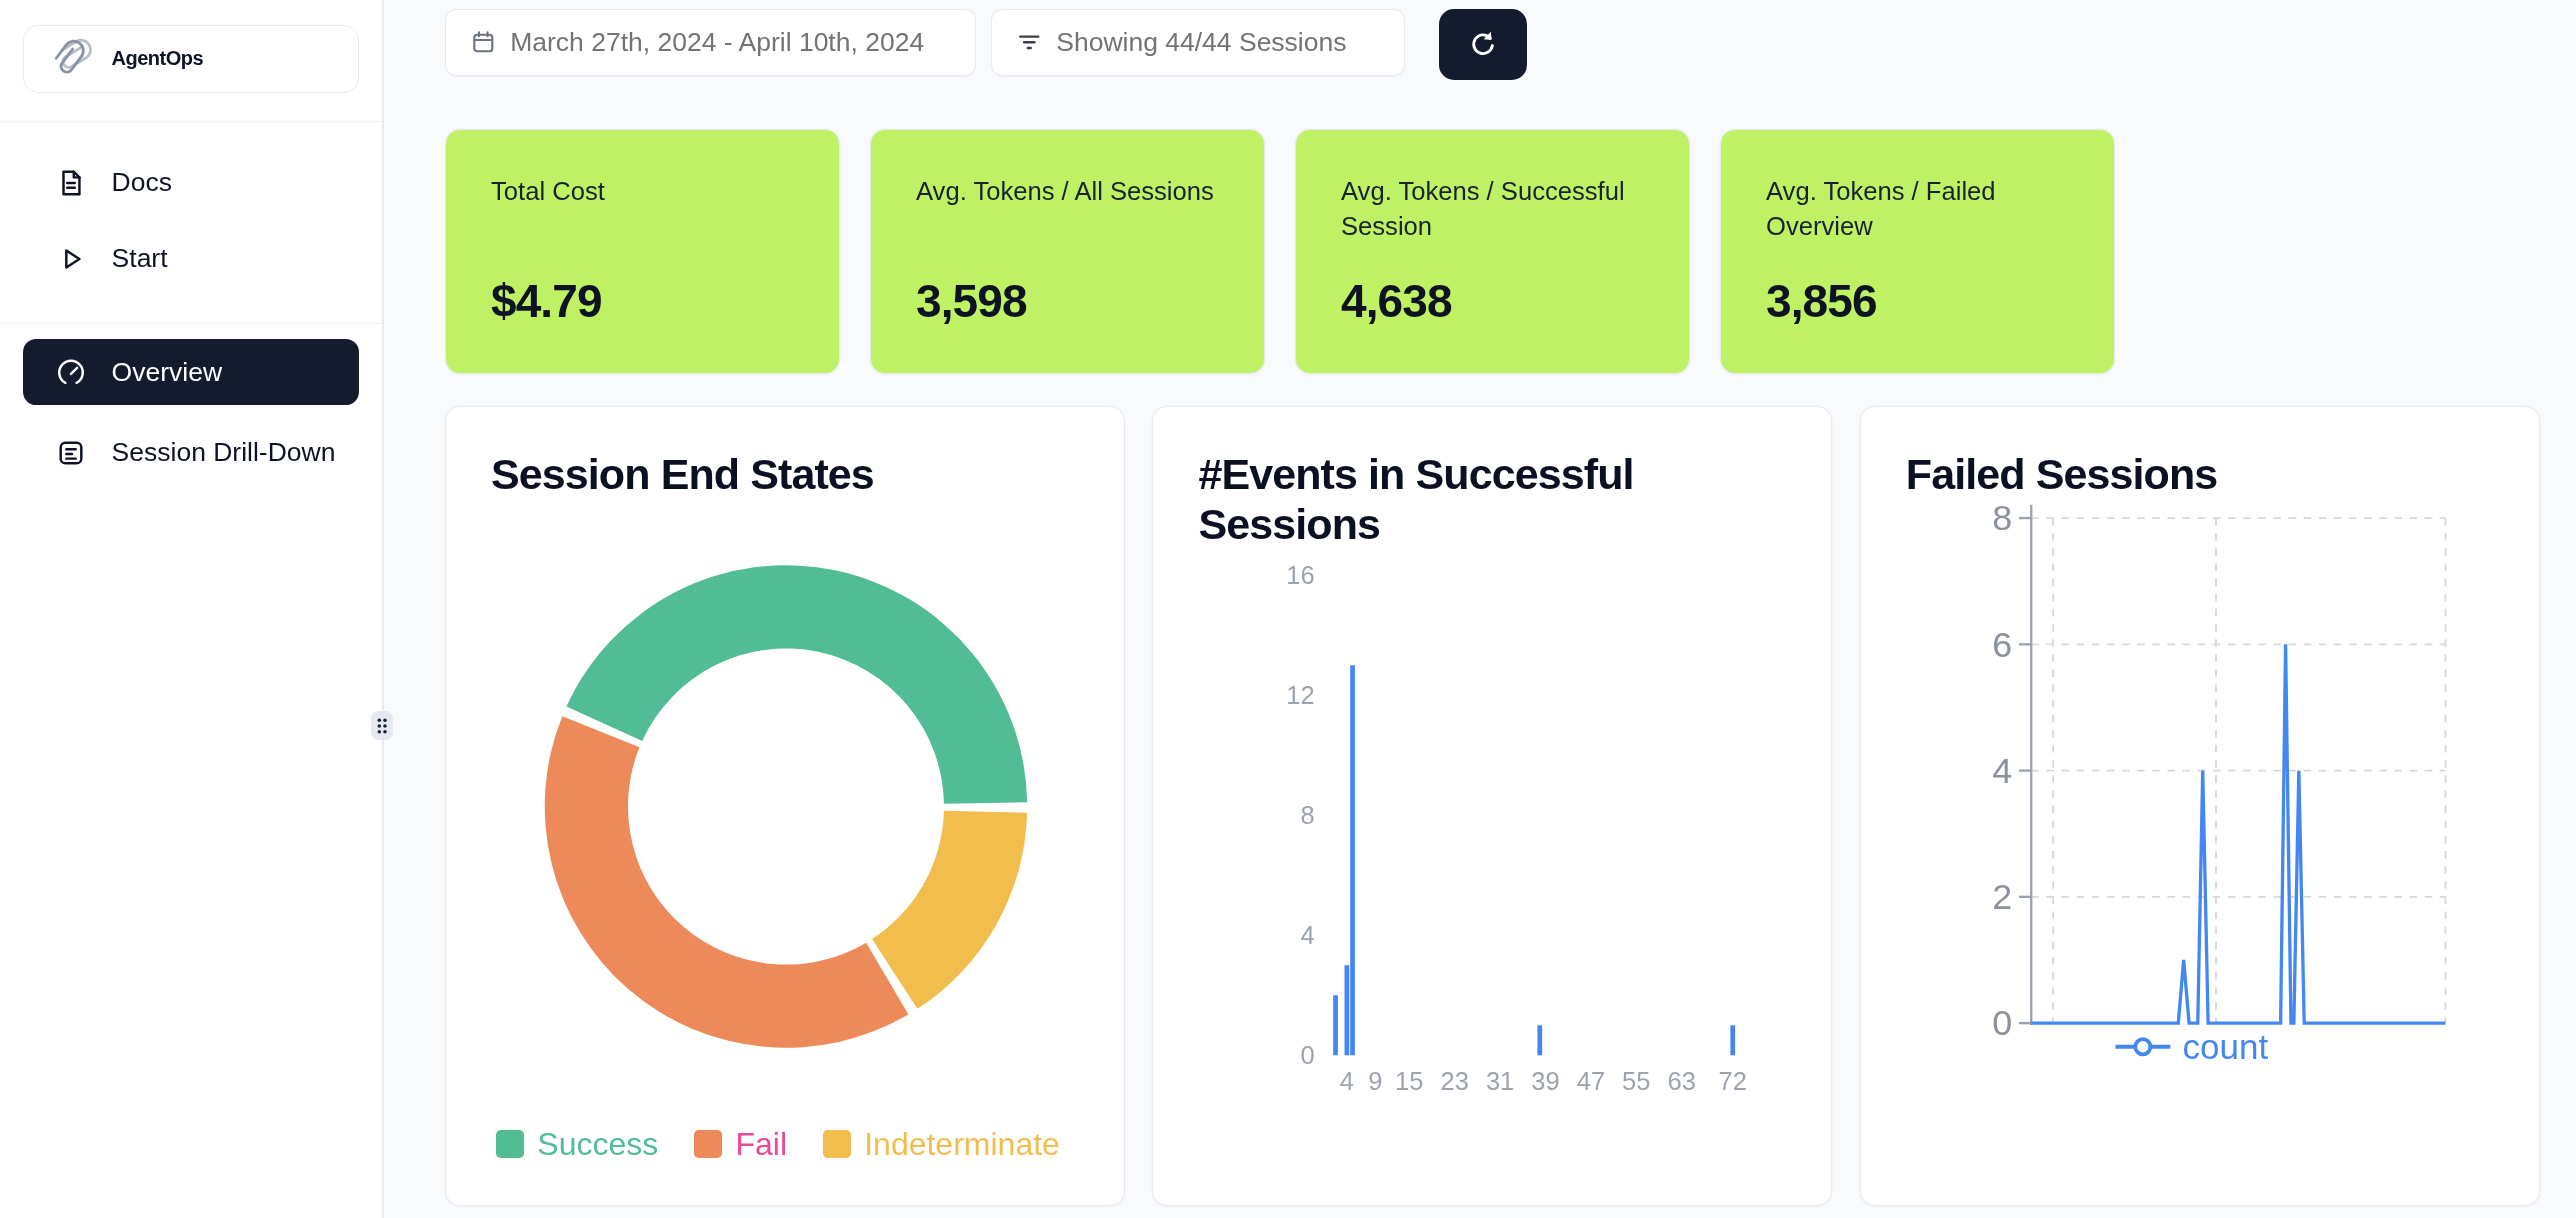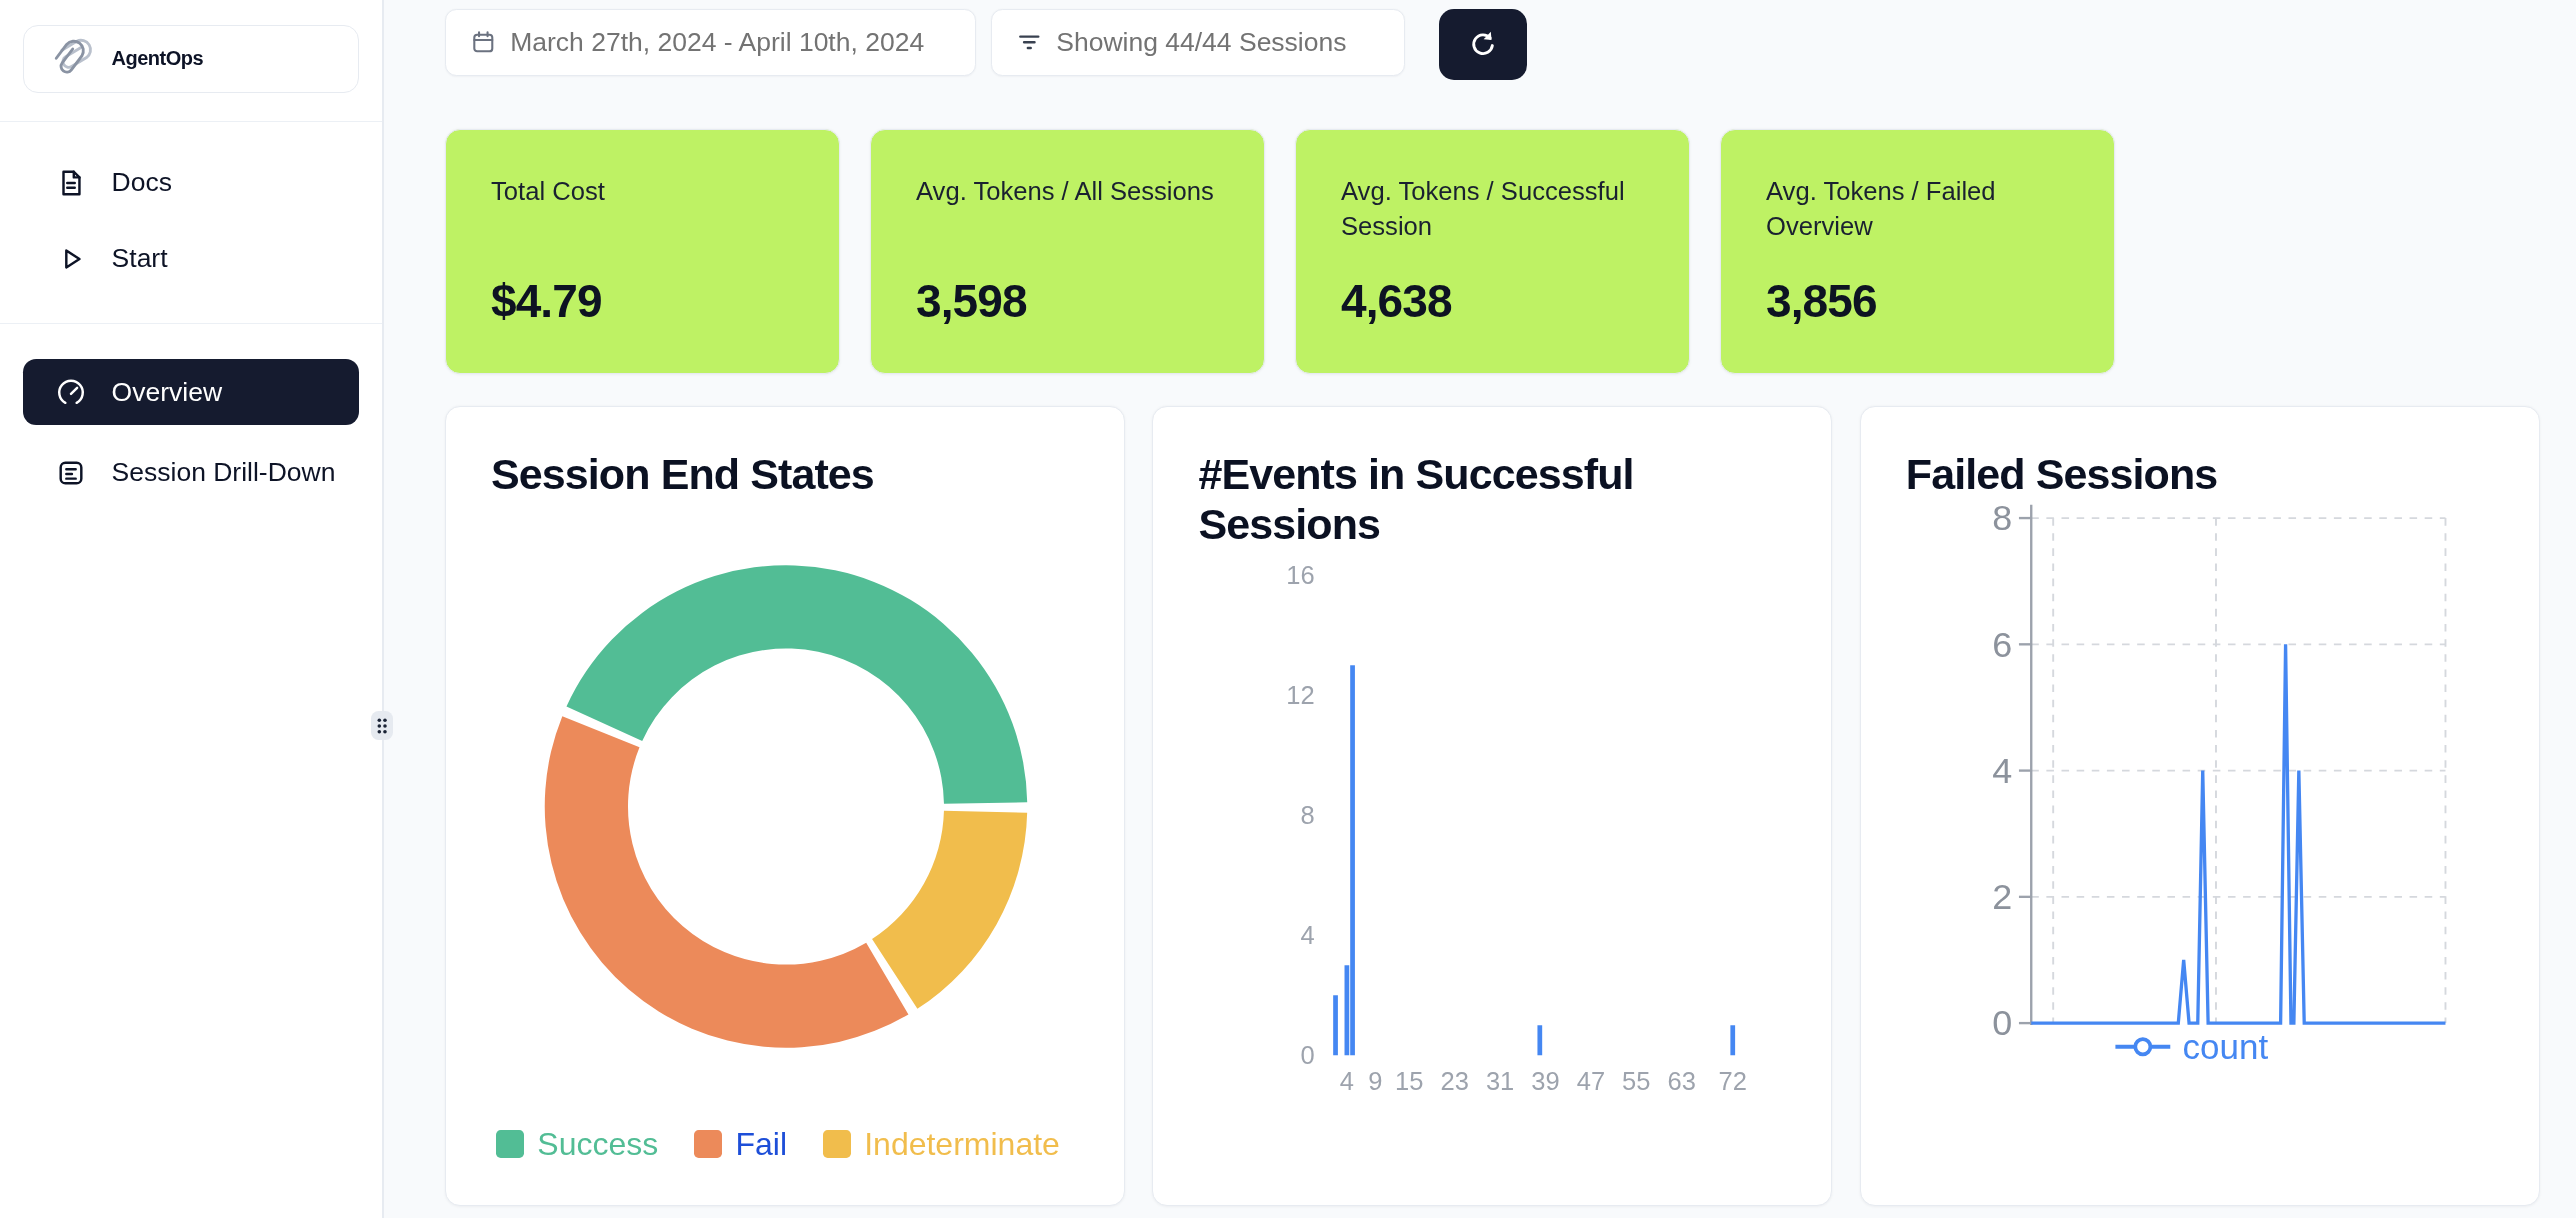--- a/index.html
+++ b/index.html
@@ -11,21 +11,21 @@
   .logo-box{margin:24.6px 23px 0 23px;height:68px;border:1.9px solid #E7EBF1;border-radius:15px;
     display:flex;align-items:center;padding-left:26.5px;gap:19px;box-sizing:border-box;background:#fff;}
   .logo-text{font-size:20px;font-weight:700;letter-spacing:-0.5px;color:#0D1326;}
   .side-div{height:0;border-top:1.9px solid #ECF0F5;margin:0;}
   .div1{margin-top:28px;}
   .div2{margin-top:26.5px;}
   .nav{padding:0 23px;}
   .nav-item{height:76px;display:flex;align-items:center;gap:24.6px;padding-left:32px;
     font-size:26.5px;color:#0D1326;border-radius:13.2px;cursor:pointer;box-sizing:border-box;}
   .nav-group-top{margin-top:23px;}
-  .nav-group-main{margin-top:35px;}
+  .nav-group-main{margin-top:15px;}
   .nav-item.active{background:#151B2F;color:#FFFFFF;height:66px;margin-bottom:9.5px;}
   .nav-item .ico{width:32px;height:32px;flex:0 0 32px;display:flex;align-items:center;justify-content:center;}
   
   .drag-handle{position:absolute;left:371px;top:711px;width:22px;height:29px;border-radius:7.6px;
     background:#E6EAF0;display:flex;align-items:center;justify-content:center;cursor:col-resize;}
   
   .main{position:absolute;left:384px;top:0;right:0;bottom:0;padding:8.5px 36px 0 61px;box-sizing:border-box;}
   .topbar{display:flex;align-items:flex-start;gap:13.2px;}
   .btn{display:flex;align-items:center;gap:15px;height:67px;background:#fff;border:1.9px solid #E7EBF1;
     border-radius:11.4px;padding:0 24.6px;font-size:26.5px;color:#737373;box-sizing:border-box;cursor:pointer;
@@ -192,21 +192,21 @@
           <path d="M588.9126178687671 278.6751218185076 A255 255 0 0 1 472.88295392883185 485.86099482608313 L424.9547188475095 412.0579848468858 A167 167 0 0 0 500.94277327091805 276.3715503674148 Z" fill="#F1BD4C"></path>
           <path d="M463.42228255497963 491.715435912589 A255 255 0 0 1 97.5681170854692 176.47531867894244 L179.1602962873465 209.4406988995427 A167 167 0 0 0 418.75890661443765 415.8920697937348 Z" fill="#EC8A5A"></path>
         </svg>
       <div class="donut-legend">
         <div class="legend-item">
           <span class="legend-swatch" style="background: rgb(82, 189, 149);"></span>
           <span class="legend-label" style="color: rgb(82, 189, 149);">Success</span>
         </div>
         <div class="legend-item">
           <span class="legend-swatch" style="background: rgb(236, 138, 90);"></span>
-          <span class="legend-label" style="color: #1d4ed8;">Fail</span>
+          <span class="legend-label" style="color: #ec4899;">Fail</span>
         </div>
         <div class="legend-item">
           <span class="legend-swatch" style="background: rgb(241, 189, 76);"></span>
           <span class="legend-label" style="color: rgb(241, 189, 76);">Indeterminate</span>
         </div>
       </div>
     </div>
 
     <div class="chart-card">
       <div class="chart-title">#Events in Successful Sessions</div>

